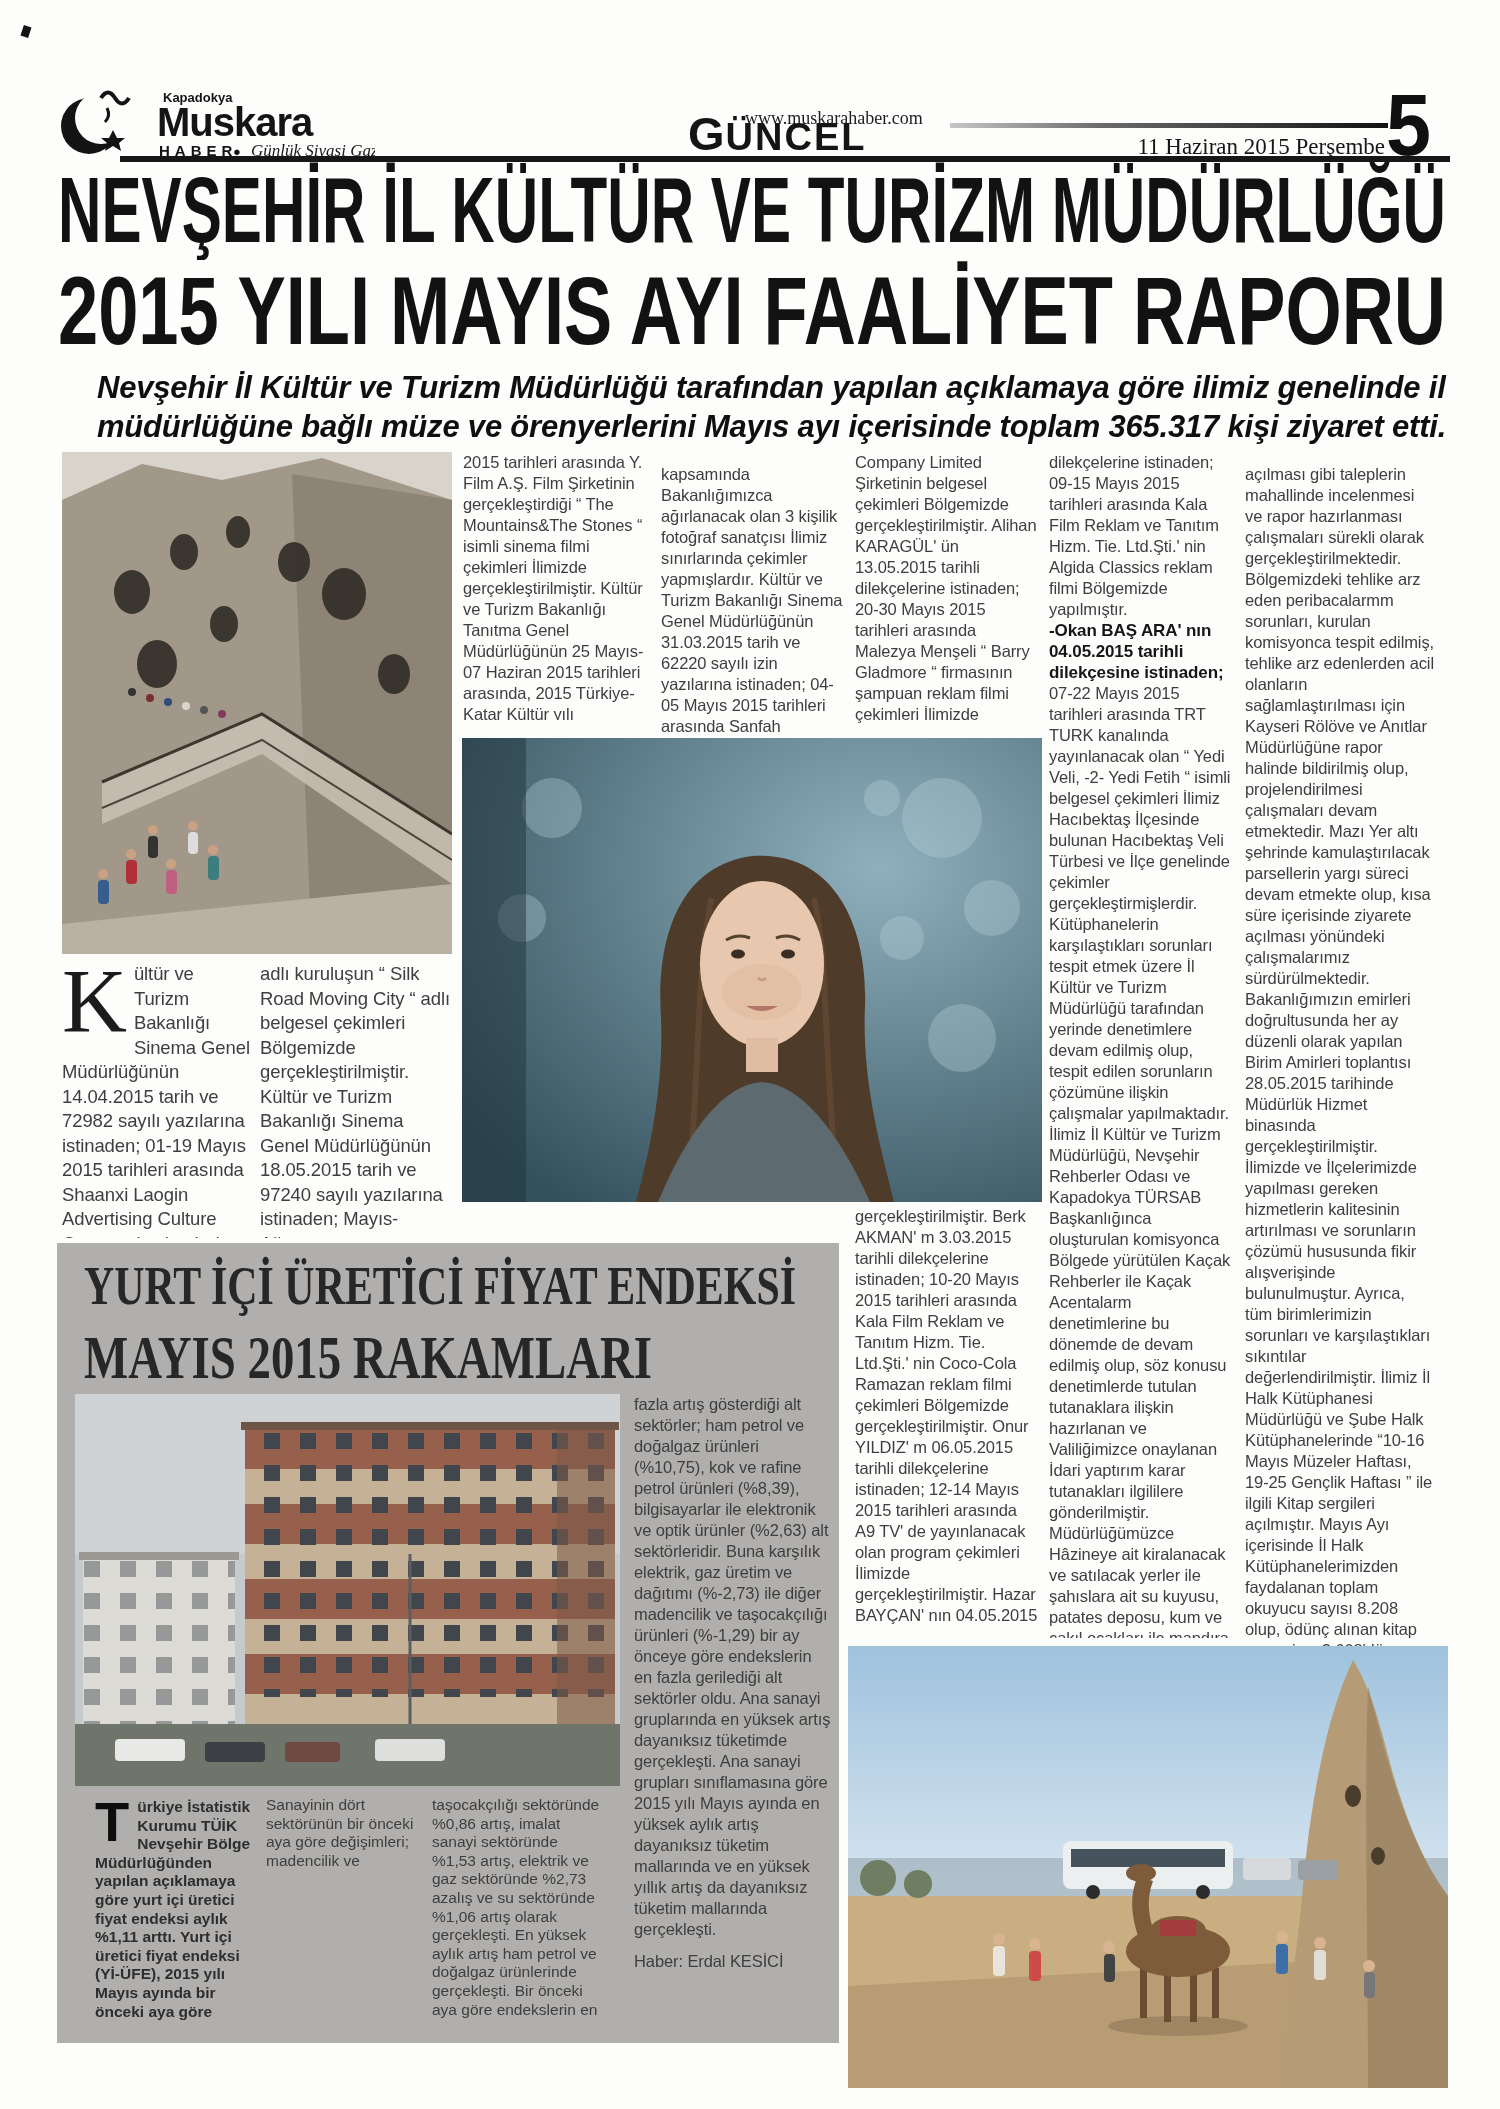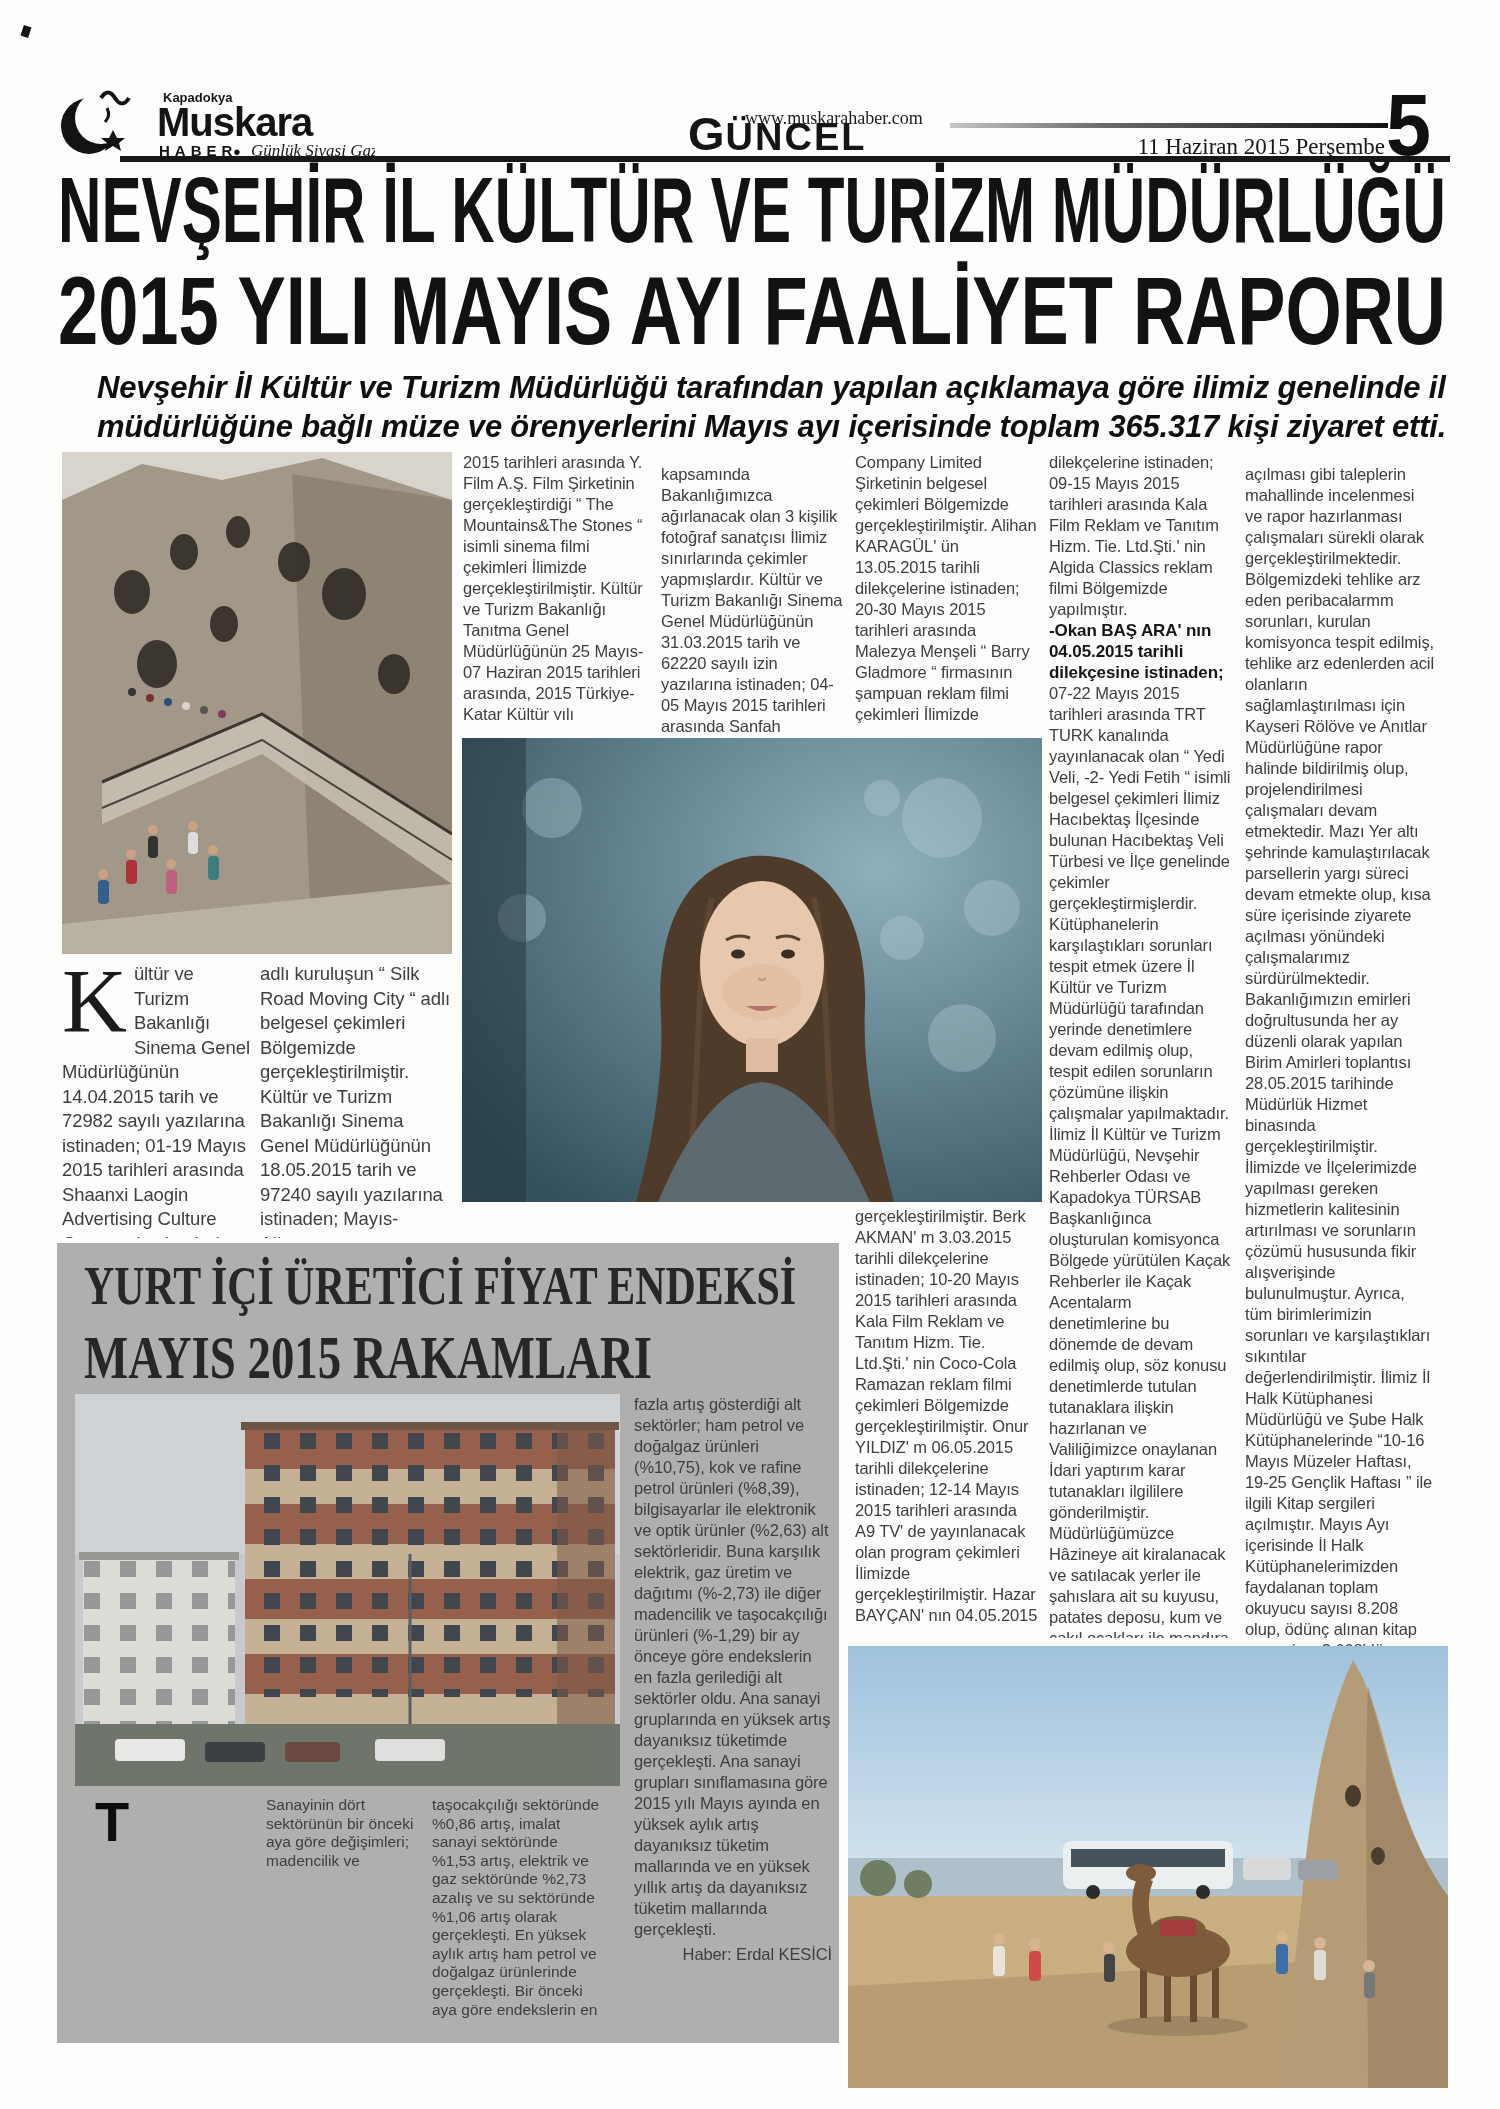--- a/index.html
+++ b/index.html
@@ -23,21 +23,21 @@
   .subhead{position:absolute;left:57px;top:368px;width:1392px;font-weight:700;font-style:italic;
            font-size:31px;line-height:39px;color:#0f0f0f;letter-spacing:-.2px;margin-left:40px;}
   
   .col{position:absolute;overflow:hidden;color:#3e3e3e;text-align:left;}
   .f16{font-size:16.5px;line-height:21px;letter-spacing:-.1px;}
   .f18{font-size:18.5px;line-height:24.5px;letter-spacing:-.1px;}
   .f15{font-size:15.5px;line-height:18.6px;}
   .bold-dark{font-weight:700;color:#2e2e2e;}
   .boldrun{display:block;font-weight:700;font-size:17px;color:#161616;}
   .blockseg{display:block;}
-  .byline{display:block;margin-top:4px;text-align:right;}
+  .byline{display:block;margin-top:11px;}
   .dropcap{float:left;font-family:"Liberation Serif",serif;font-size:90px;line-height:74px;
            margin:3px 7px 0 0;color:#1b1b1b;}
   .dropcap2{float:left;font-weight:800;font-size:56px;line-height:46px;margin:1px 8px 0 0;color:#0d0d0d;}
   .graybox{position:absolute;left:57px;top:1243px;width:782px;height:800px;background:#b1afad;}
   .photo{position:absolute;overflow:hidden;}
 </style>
 </head>
 <body>
 
 <div class="page">
@@ -206,21 +206,21 @@
     <rect x="210" y="348" width="55" height="20" rx="4" fill="#6e4a42"></rect>
     <rect x="300" y="345" width="70" height="22" rx="4" fill="#dfe0de"></rect>
     <line x1="335" y1="160" x2="335" y2="330" stroke="#5a5e60" stroke-width="3"></line>
   </svg>
 
   <div class="col f16" style="left:634px;top:1394px;width:198px;height:696px;">
     <span>fazla artış gösterdiği alt sektörler; ham petrol ve doğalgaz ürünleri (%10,75), kok ve rafine petrol ürünleri (%8,39), bilgisayarlar ile elektronik ve optik ürünler (%2,63) alt sektörleridir. Buna karşılık elektrik, gaz üretim ve dağıtımı (%-2,73) ile diğer madencilik ve taşocakçılığı ürünleri  (%-1,29) bir ay önceye göre endekslerin en fazla gerilediği alt sektörler oldu. Ana sanayi gruplarında en yüksek artış dayanıksız tüketimde gerçekleşti. Ana sanayi grupları sınıflamasına göre 2015 yılı Mayıs ayında en yüksek aylık artış dayanıksız tüketim mallarında ve en yüksek yıllık artış da dayanıksız tüketim mallarında gerçekleşti.</span>
     <span class="byline">Haber: Erdal KESİCİ</span>
   </div>
   <div class="col f15 bold-dark" style="left:95px;top:1798px;width:160px;height:245px;">
-    <span class="dropcap2">T</span>
+    <span class="dropcap2">T</span><span>ürkiye İstatistik Kurumu TÜİK Nevşehir Bölge Müdürlüğünden yapılan açıklamaya göre yurt içi üretici fiyat endeksi aylık %1,11 arttı. Yurt içi üretici fiyat endeksi (Yİ-ÜFE), 2015 yılı Mayıs ayında bir önceki aya göre</span>
   </div>
   <div class="col f15" style="left:266px;top:1796px;width:155px;height:247px;">
     <span class="blockseg">Sanayinin dört sektörünün bir önceki aya göre değişimleri; madencilik ve</span>
   </div>
   <div class="col f15" style="left:432px;top:1796px;width:172px;height:247px;">
     <span>taşocakçılığı sektöründe %0,86 artış, imalat sanayi sektöründe %1,53 artış, elektrik ve gaz sektöründe %2,73 azalış ve su sektöründe %1,06 artış olarak gerçekleşti. En yüksek aylık artış ham petrol ve doğalgaz ürünlerinde gerçekleşti. Bir önceki aya göre endekslerin en</span>
   </div>
 
   <svg class="photo" style="left:848px;top:1646px;" width="600" height="442" viewBox="0 0 600 442">
     <defs>

